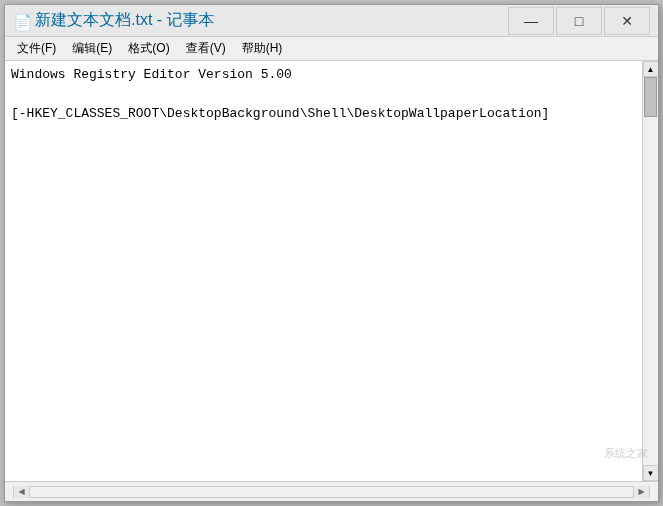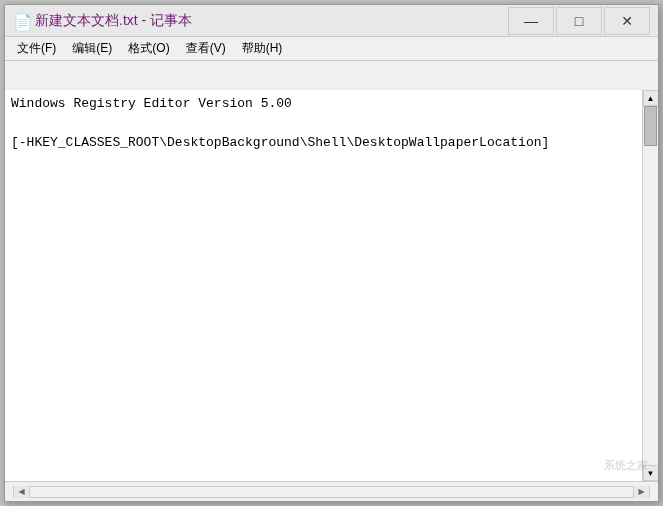--- a/index.html
+++ b/index.html
@@ -40,22 +40,22 @@
 
     .title-bar-icon {
       width: 16px;
       height: 16px;
       margin-right: 6px;
       flex-shrink: 0;
     }
 
     .title-bar-text {
       flex: 1;
-      font-size: 14px;
-      color: #701a75;
+      font-size: 16px;
+      color: #0369a1;
     }
 
     .title-bar-controls {
       display: flex;
       gap: 2px;
     }
 
     .title-bar-btn {
       width: 46px;
       height: 28px;
@@ -87,21 +87,20 @@
       height: 100%;
       display: flex;
       align-items: center;
     }
 
     .editor-area {
       flex: 1;
       display: flex;
       overflow: hidden;
       position: relative;
-      margin-top: 29px;
     }
 
     .editor-content {
       flex: 1;
       padding: 4px 6px;
       font-family: 'Courier New', monospace;
       font-size: 13px;
       line-height: 1.5;
       color: #000;
       background: #fff;
@@ -159,21 +158,21 @@
       border-top: 1px solid #ccc;
       display: flex;
       align-items: center;
       padding: 0 8px;
       font-size: 11px;
       color: #666;
     }
 
     .watermark {
       position: absolute;
-      bottom: 8px;
+      bottom: 20px;
       right: 10px;
       font-size: 11px;
       color: rgba(160,160,160,0.5);
       pointer-events: none;
       font-family: Liberation Mono, monospace;
     }
   </style>
 </head>
 <body>
 

